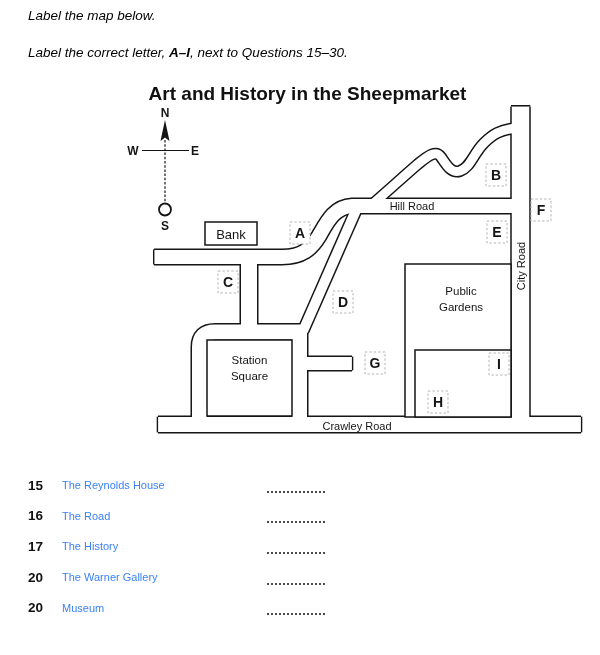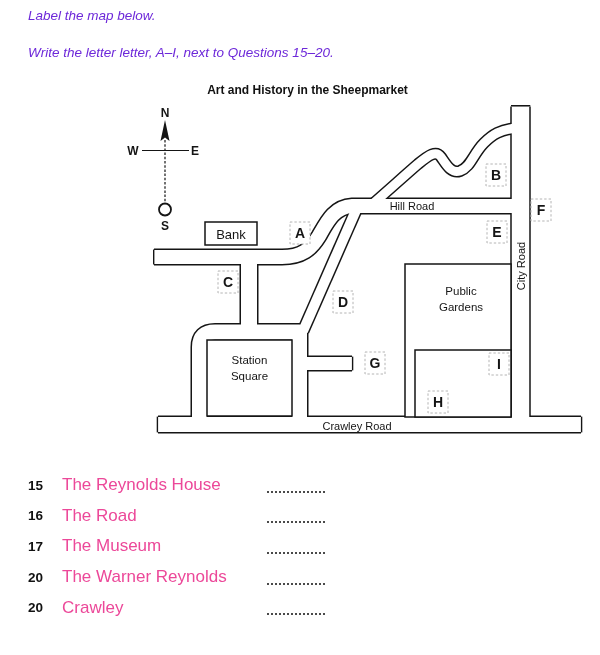--- a/index.html
+++ b/index.html
@@ -1,47 +1,47 @@
 <!DOCTYPE html>
 <html><head>
 <meta charset="utf-8">
 <style>
   html,body{margin:0;padding:0;background:#fff;}
   #page{
     position:relative;width:600px;height:655px;background:#ffffff;
     font-family:"Liberation Sans",sans-serif;color:#151515;overflow:hidden;
   }
-  .instr{position:absolute;left:28px;font-style:italic;font-size:13.5px;color:#6d28d9;white-space:nowrap;}
+  .instr{position:absolute;left:28px;font-style:italic;font-size:13.5px;color:#000000;white-space:nowrap;}
   #instr-line1{top:8px;}
   #instr-line2{top:45px;}
-  .instr b{font-weight:normal;}
+  .instr b{font-weight:bold;}
   #map-title{
     position:absolute;left:115px;top:83px;width:385px;text-align:center;
-    font-weight:bold;font-size:12px;color:#111;
+    font-weight:bold;font-size:19px;color:#111;
   }
   #map-svg{position:absolute;left:0;top:0;}
   #questions{position:absolute;left:0;top:470px;width:600px;}
   .q-row{display:flex;align-items:center;height:30.6px;}
   .q-num{margin-left:28px;width:34px;font-weight:bold;font-size:13.5px;color:#111;}
-  .q-label{width:205px;font-size:17px;color:#ec4899;}
+  .q-label{width:205px;font-size:11px;color:#3b82f6;}
   .q-dots{width:58px;height:13px;border-bottom:2px dotted #4a4a4a;}
   text{fill:#151515;}
   .road-name{font-family:"Liberation Sans",sans-serif;font-size:11px;}
   .place-name{font-family:"Liberation Sans",sans-serif;font-size:11.5px;}
   .bank-name{font-family:"Liberation Sans",sans-serif;font-size:13px;}
   .marker-letter{font-family:"Liberation Sans",sans-serif;font-size:14px;font-weight:bold;}
   .compass-letter{font-family:"Liberation Sans",sans-serif;font-size:12px;font-weight:bold;}
 </style>
 </head>
 <body>
 
 <div id="page">
 
   <div class="instr" id="instr-line1">Label the map below.</div>
-  <div class="instr" id="instr-line2"><span>Write the letter letter, </span><b>A–I</b><span>, next to Questions 15–20.</span></div>
+  <div class="instr" id="instr-line2"><span>Label the correct letter, </span><b>A–I</b><span>, next to Questions 15–30.</span></div>
 
   <div id="map-title">Art and History in the Sheepmarket</div>
 
   <svg id="map-svg" width="600" height="460" viewBox="0 0 600 460">
 
     <g stroke="#151515" fill="none" stroke-linecap="butt" stroke-linejoin="round">
       <path d="M 154 257 H 282 C 302 257 311 249 319 236 C 327 222 334 207 352 206 H 514" stroke-width="17"></path>
       <path d="M 368 208 C 390 189 404 176 418 164 C 429 155 436 150 441 157 C 446 164 451 174 460 171 C 471 167 473 154 484 143 C 493 134 500 130 516 128" stroke-width="12"></path>
       <path d="M 357 208 L 303 331" stroke-width="13"></path>
       <path d="M 249 256 V 333" stroke-width="19"></path>
@@ -145,28 +145,28 @@
       <span class="q-label">The Reynolds House</span>
       <span class="q-dots"></span>
     </div>
     <div class="q-row">
       <span class="q-num">16</span>
       <span class="q-label">The Road</span>
       <span class="q-dots"></span>
     </div>
     <div class="q-row">
       <span class="q-num">17</span>
-      <span class="q-label">The Museum</span>
+      <span class="q-label">The History</span>
       <span class="q-dots"></span>
     </div>
     <div class="q-row">
       <span class="q-num">20</span>
-      <span class="q-label">The Warner Reynolds</span>
+      <span class="q-label">The Warner Gallery</span>
       <span class="q-dots"></span>
     </div>
     <div class="q-row">
       <span class="q-num">20</span>
-      <span class="q-label">Crawley</span>
+      <span class="q-label">Museum</span>
       <span class="q-dots"></span>
     </div>
   </div>
 
 </div>
 
 </body></html>

